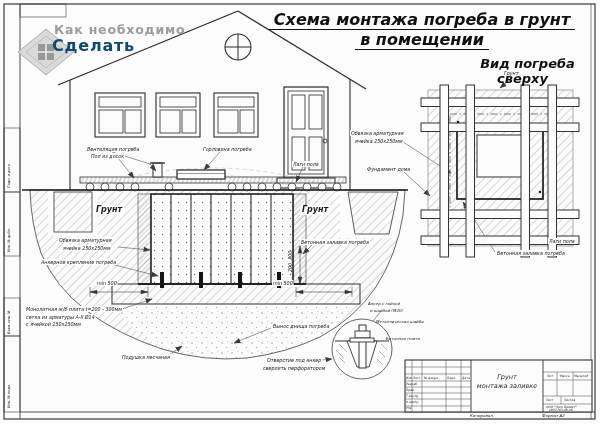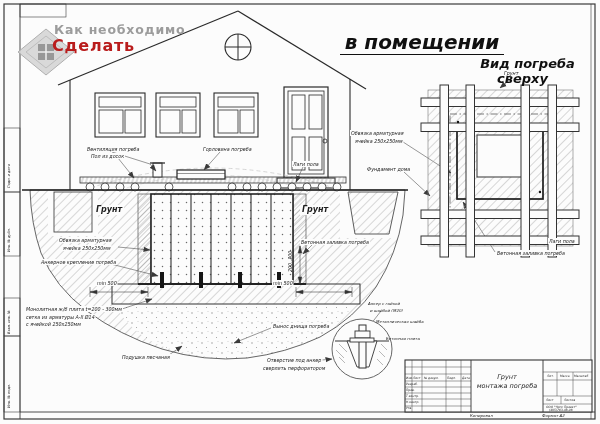--- a/index.html
+++ b/index.html
@@ -263,23 +263,24 @@
       <line x1="543" y1="396" x2="592" y2="396"></line>
           <line x1="543" y1="404" x2="592" y2="404"></line>
       <line x1="557" y1="372" x2="557" y2="396"></line>
           <line x1="573" y1="372" x2="573" y2="396"></line>
       <line x1="561" y1="396" x2="561" y2="404"></line>
     </g>
   </g>
 </svg>
 
 <div class="logo" style="left:54px;top:22px;font-size:12.5px;color:#9c9c9c;">Как необходимо</div>
-<div class="logo" style="left:52px;top:36px;font-size:16px;color:#b91c1c;">Сделать</div>
-
-<div class="ttl" style="left:262px;top:30px;width:320px;font-size:20px;"><span>в помещении</span></div>
+<div class="logo" style="left:52px;top:36px;font-size:16px;color:#0c4a6e;">Сделать</div>
+
+<div class="ttl" style="left:262px;top:10px;width:320px;font-size:16px;"><span>Схема монтажа погреба в грунт</span></div>
+<div class="ttl" style="left:262px;top:30px;width:320px;font-size:16px;"><span>в помещении</span></div>
 
 <div class="ttl" style="left:457px;top:56px;width:136px;font-size:13px;"><span style="border:none;">Вид погреба сверху</span></div>
 
 <div class="lbl t5 pk" style="left:86px;top:146px;">Вентиляция погреба</div>
 <div class="lbl t5 pk" style="left:90px;top:152.5px;">Пол из досок</div>
 <div class="lbl t5 pk" style="left:202px;top:146px;">Горловина погреба</div>
 <div class="lbl t5 pk" style="left:292px;top:161px;">Лаги пола</div>
 <div class="lbl grunt pk" style="left:94px;top:205px;">Грунт</div>
 <div class="lbl grunt pk" style="left:300px;top:205px;">Грунт</div>
 <div class="lbl t5 pk" style="left:58px;top:237px;">Обвязка арматурная</div>
@@ -309,21 +310,21 @@
 <div class="lbl t4" style="left:376px;top:319px;">Металлическая шайба</div>
 <div class="lbl t4" style="left:386px;top:336px;">Бетонная плита</div>
 
 
 <div class="lbl vrt" style="left:7px;top:188px;font-size:7px;">Подп. и дата</div>
 <div class="lbl vrt" style="left:7px;top:252px;font-size:7px;">Инв. № дубл.</div>
 <div class="lbl vrt" style="left:7px;top:334px;font-size:7px;">Взам. инв. №</div>
 <div class="lbl vrt" style="left:7px;top:408px;font-size:7px;">Инв. № подл.</div>
 
 <div class="stampttl" style="left:471px;top:373px;width:72px;">Грунт</div>
-<div class="stampttl" style="left:471px;top:382px;width:72px;">монтажа погреба</div>
+<div class="stampttl" style="left:471px;top:382px;width:72px;">монтажа заливке</div>
 <div class="lbl t3" style="left:405.5px;top:375.5px;">Изм.</div>
 <div class="lbl t3" style="left:412.8px;top:375.5px;">Лист</div>
 <div class="lbl t3" style="left:424px;top:375.5px;">№ докум.</div>
 <div class="lbl t3" style="left:447px;top:375.5px;">Подп.</div>
 <div class="lbl t3" style="left:461.5px;top:375.5px;">Дата</div>
 <div class="lbl t3" style="left:405.8px;top:381.8px;">Разраб.</div>
 <div class="lbl t3" style="left:405.8px;top:387.8px;">Пров.</div>
 <div class="lbl t3" style="left:405.8px;top:393.8px;">Т.контр.</div>
 <div class="lbl t3" style="left:405.8px;top:400px;">Н.контр.</div>
 <div class="lbl t3" style="left:405.8px;top:406.4px;">Утв.</div>

